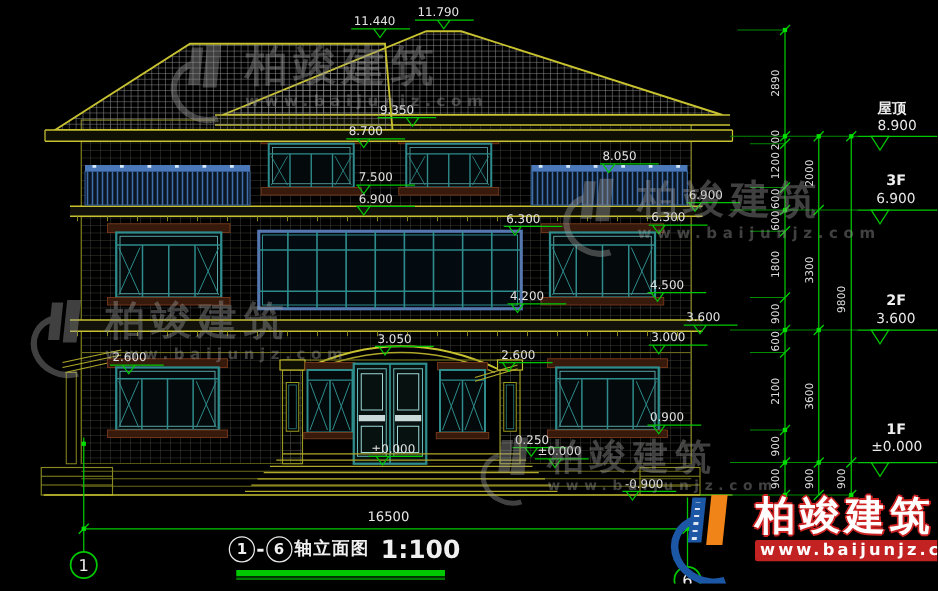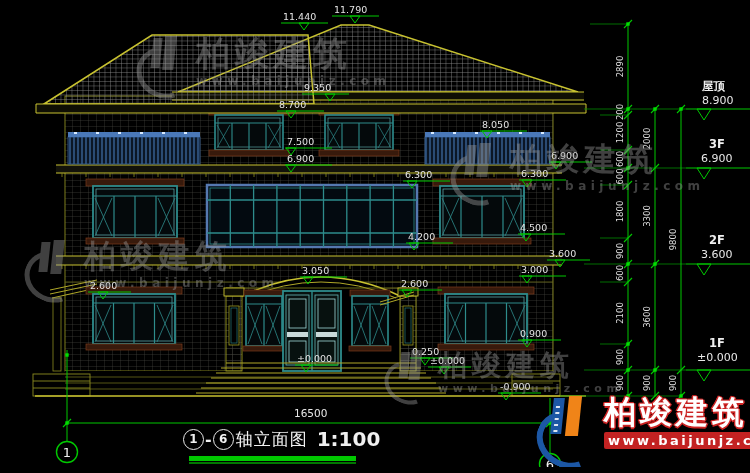--- a/index.html
+++ b/index.html
@@ -35,21 +35,21 @@
   #logo .url{display:inline-block;margin-top:4px;font-weight:bold;font-size:13px;letter-spacing:2.5px;
       color:#fff;background:#c32222;padding:1px 4px;border-radius:2px;}
   .wm .brand{font-size:34px;}
   .wm .url{font-size:12px;}
   
   #titleblock{position:absolute;z-index:2;left:183px;top:427px;display:flex;align-items:center;
       color:#f0f0f0;pointer-events:none;}
   #titleblock .circ{display:inline-flex;align-items:center;justify-content:center;width:19px;height:19px;
       border:1.6px solid #e8e8e8;border-radius:50%;font-size:12px;font-weight:bold;}
   #titleblock .dash{font-size:16px;font-weight:bold;margin:0 1px;}
-  #titleblock .tname{font-size:17px;font-weight:normal;letter-spacing:1px;margin-left:2px;}
+  #titleblock .tname{font-size:14px;font-weight:bold;letter-spacing:1px;margin-left:2px;}
   #titleblock .tscale{font-size:20px;font-weight:bold;margin-left:9px;}
   #underline1{position:absolute;z-index:2;left:189px;top:456px;width:167px;height:4.5px;background:#00c800;}
   #underline2{position:absolute;z-index:2;left:189px;top:462px;width:167px;height:1.5px;background:#007800;}
 </style>
 </head>
 <body>
 
 <div id="stage">
 <svg width="750" height="473" viewBox="0 0 750 473">
   <defs>

